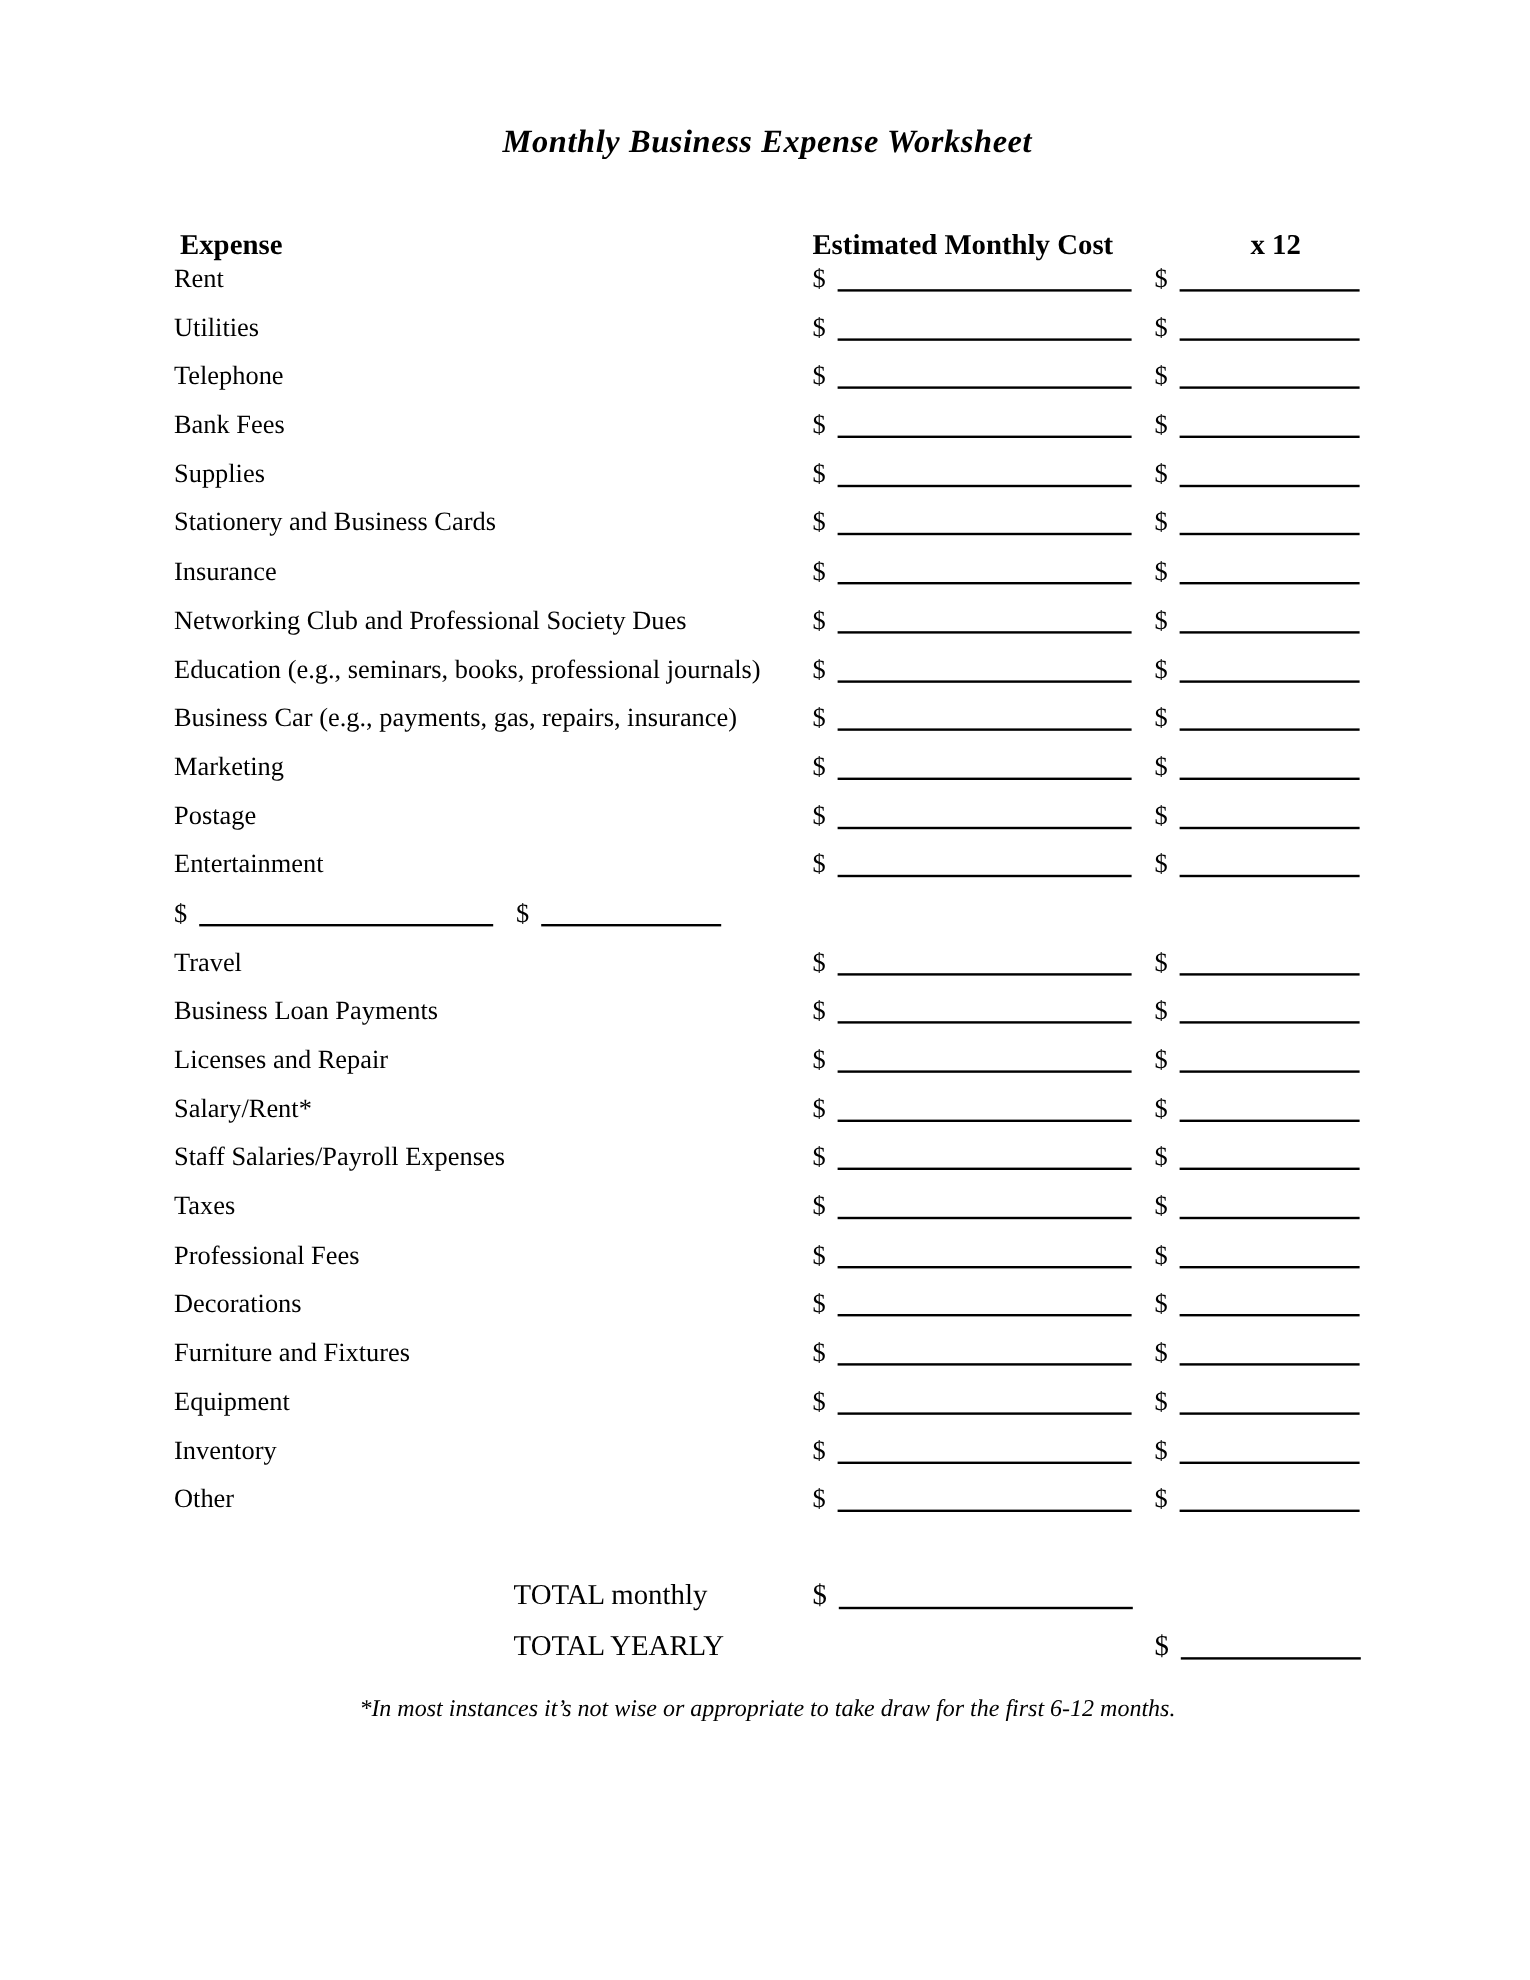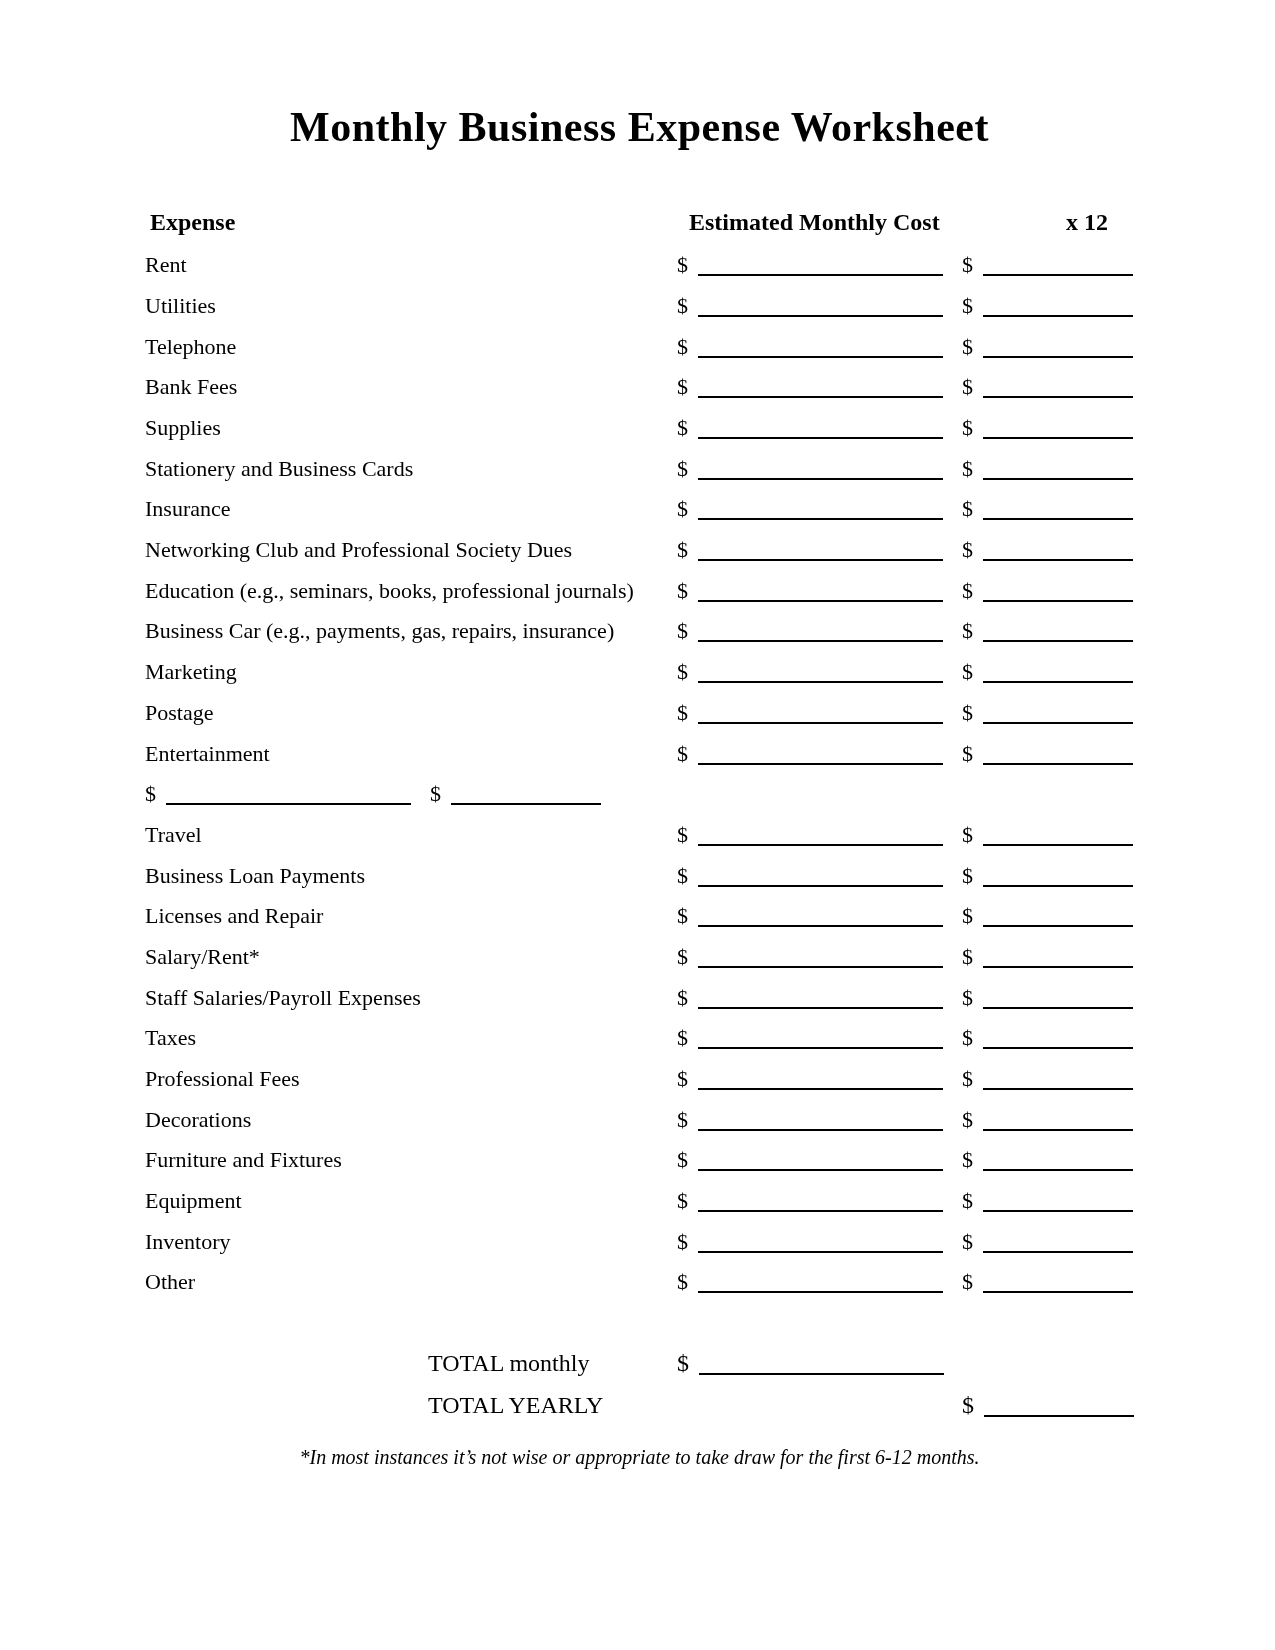--- a/index.html
+++ b/index.html
@@ -17,40 +17,40 @@
   }
   .page {
     width: 1275px;
     height: 1650px;
     padding-left: 145px;
     padding-right: 141px;
   }
   h1.title {
     margin: 0;
     padding-top: 103px;
-    font-size: 42px;
+    font-size: 27px;
     font-weight: bold;
     text-align: center;
     line-height: 1.15;
     letter-spacing: 0.5px;
+    font-style: italic;
   }
   .header-row {
     display: flex;
     align-items: baseline;
     margin-top: 58px;
     font-size: 24px;
     font-weight: bold;
-    gap: 12px;
   }
   .col-label  { flex: 0 0 532px; }
   .col-monthly{ flex: 0 0 285px; white-space: nowrap; }
   .col-yearly { flex: 0 0 172px; white-space: nowrap; }
   .hdr-label { padding-left: 5px; }
   .hdr-yearly { padding-left: 80px; }
-  .rows { margin-top: 16px; }
+  .rows { margin-top: 0; }
   .row {
     display: flex;
     align-items: baseline;
     height: 40.7px;
     font-size: 22px;
   }
   .dollar {
     display: inline-block;
     margin-right: 10px;
   }

